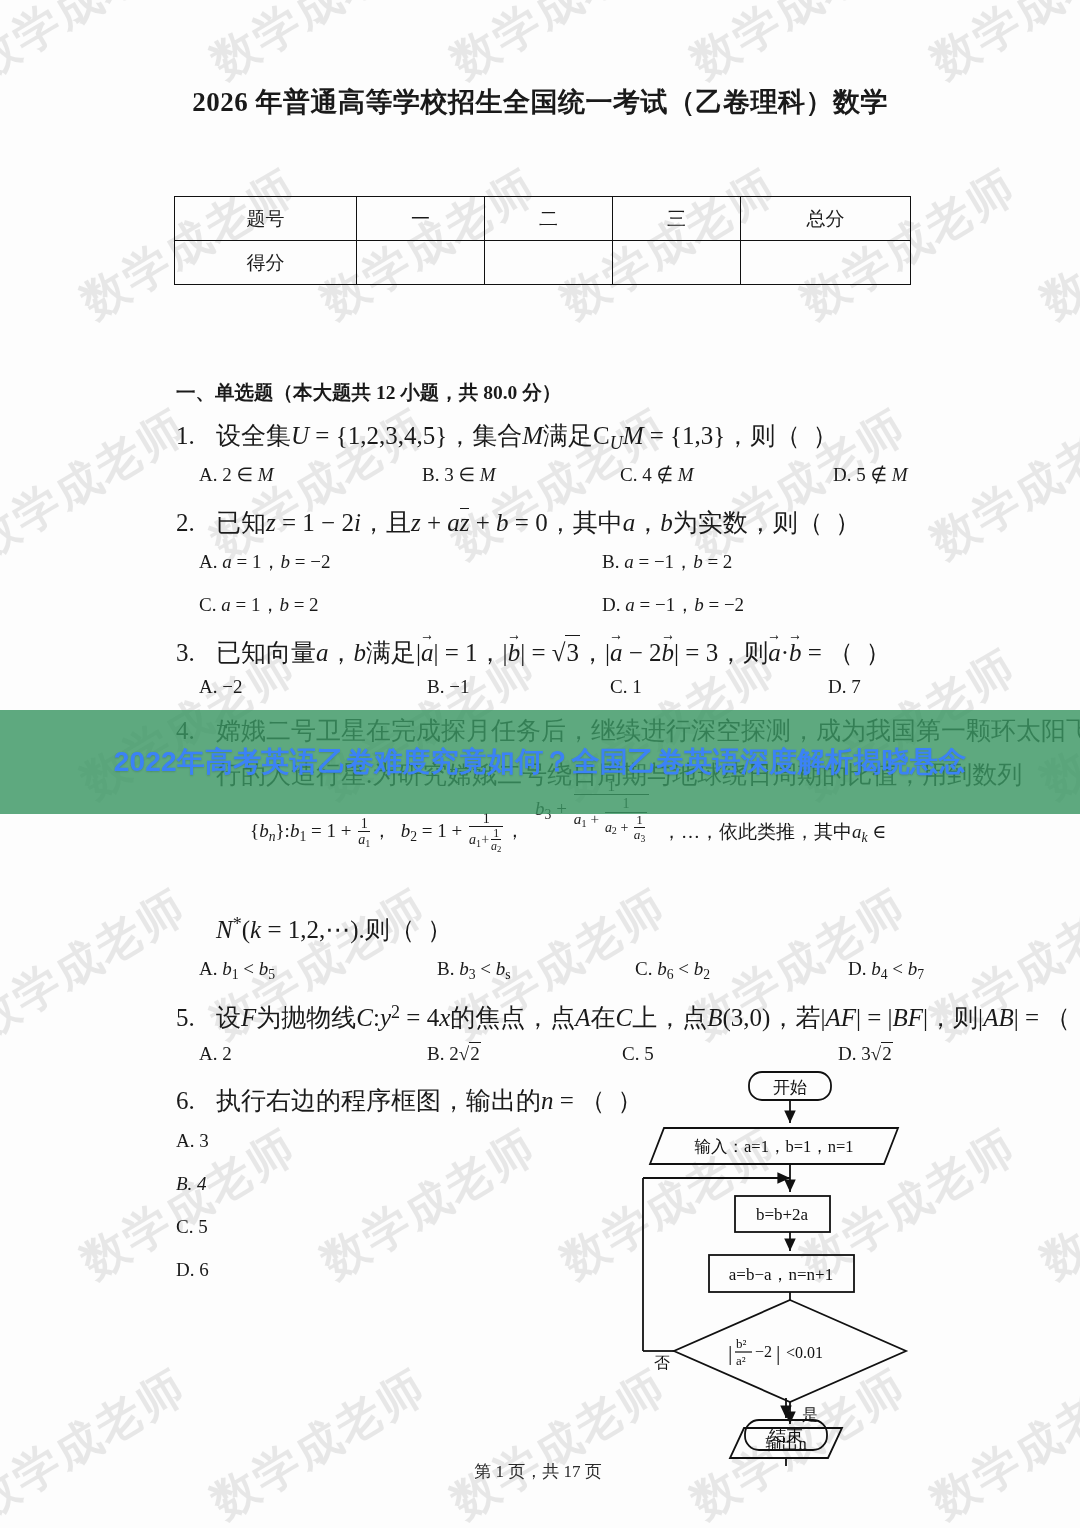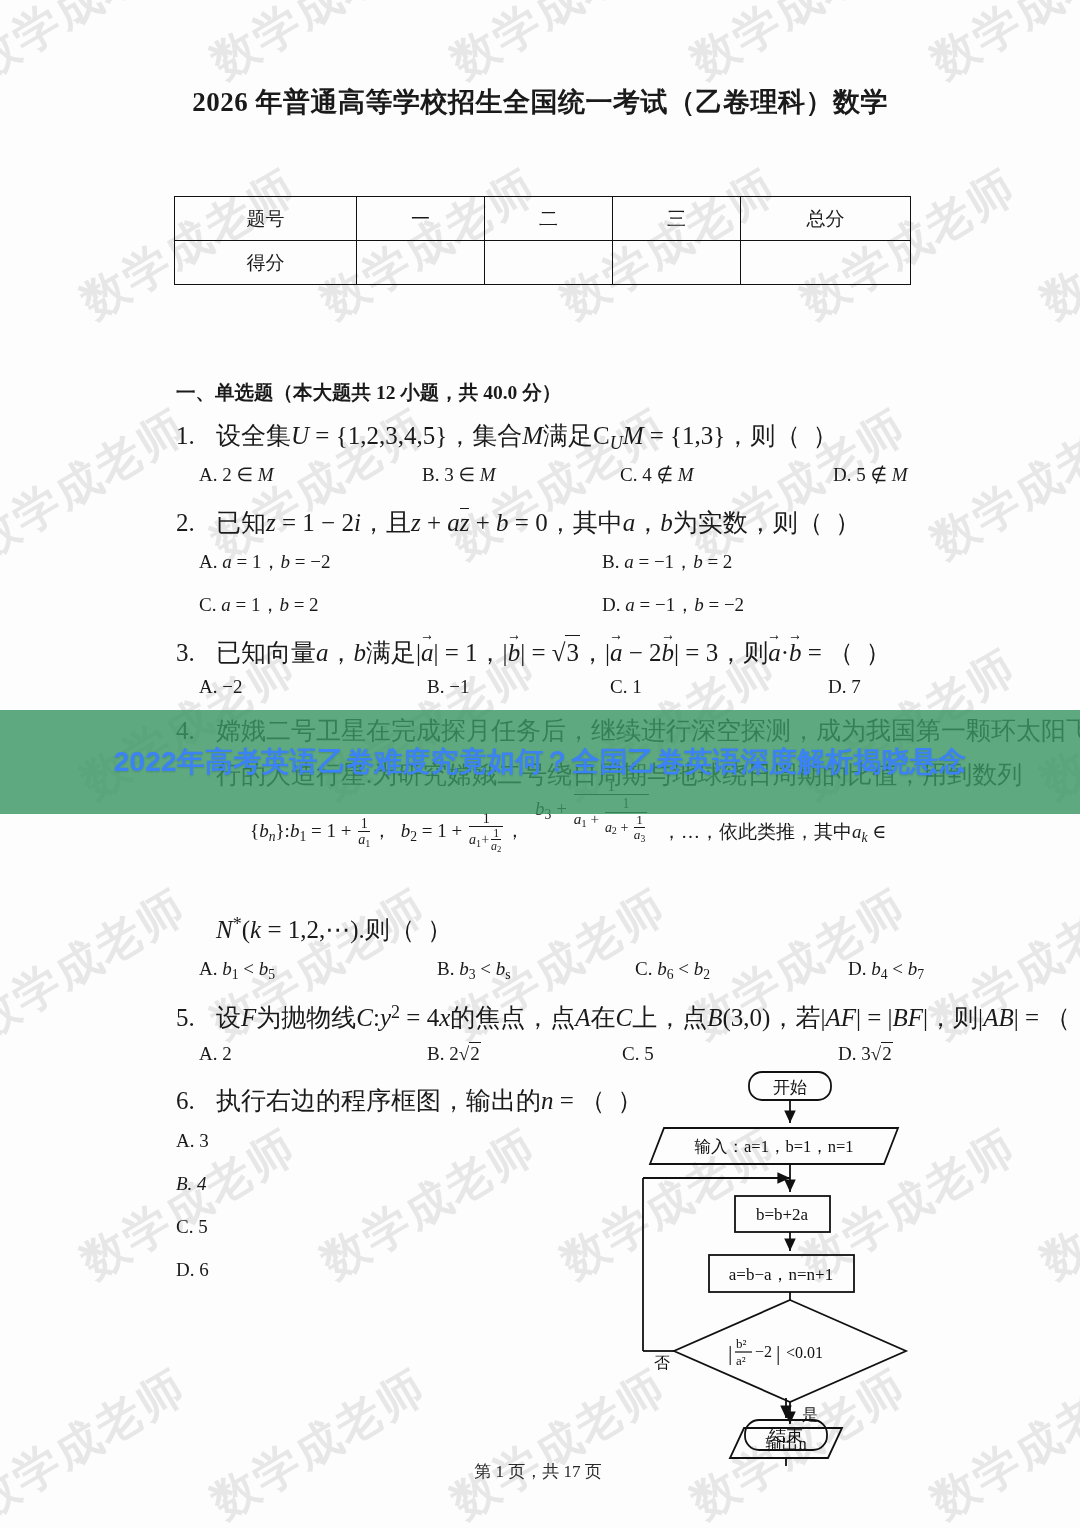--- a/index.html
+++ b/index.html
@@ -238,21 +238,21 @@
         <tr>
           <td class="c0">得分</td>
           <td class="c1"></td>
           <td class="c2"></td>
           <td class="c3"></td>
           <td class="c4"></td>
         </tr>
       </tbody>
     </table>
 
-    <div class="section-head">一、单选题（本大题共 12 小题，共 40.0 分）</div>
+    <div class="section-head">一、单选题（本大题共 12 小题，共 80.0 分）</div>
 
     <div class="q" style="top:419px;">
       <span class="num">1.</span><span>设全集<i class="v">U</i> = {1,2,3,4,5}，集合<i class="v">M</i>满足C<span class="sub"><i class="v">U</i></span><i class="v">M</i> = {1,3}，则（&nbsp;&nbsp;）</span>
     </div>
     <div class="opts" style="top:463px;">
       <span class="o" style="width:200px">A. 2 ∈ <i class="v">M</i></span><span class="o" style="width:175px">B. 3 ∈ <i class="v">M</i></span><span class="o" style="width:190px">C. 4 ∉ <i class="v">M</i></span><span class="o">D. 5 ∉ <i class="v">M</i></span>
     </div>
 
     <div class="q" style="top:506px;">
       <span class="num">2.</span><span>已知<i class="v">z</i> = 1 − 2<i class="v">i</i>，且<i class="v">z</i> + <i class="v">a</i><span class="ovbar"><i class="v">z</i></span> + <i class="v">b</i> = 0，其中<i class="v">a</i>，<i class="v">b</i>为实数，则（&nbsp;&nbsp;）</span>

